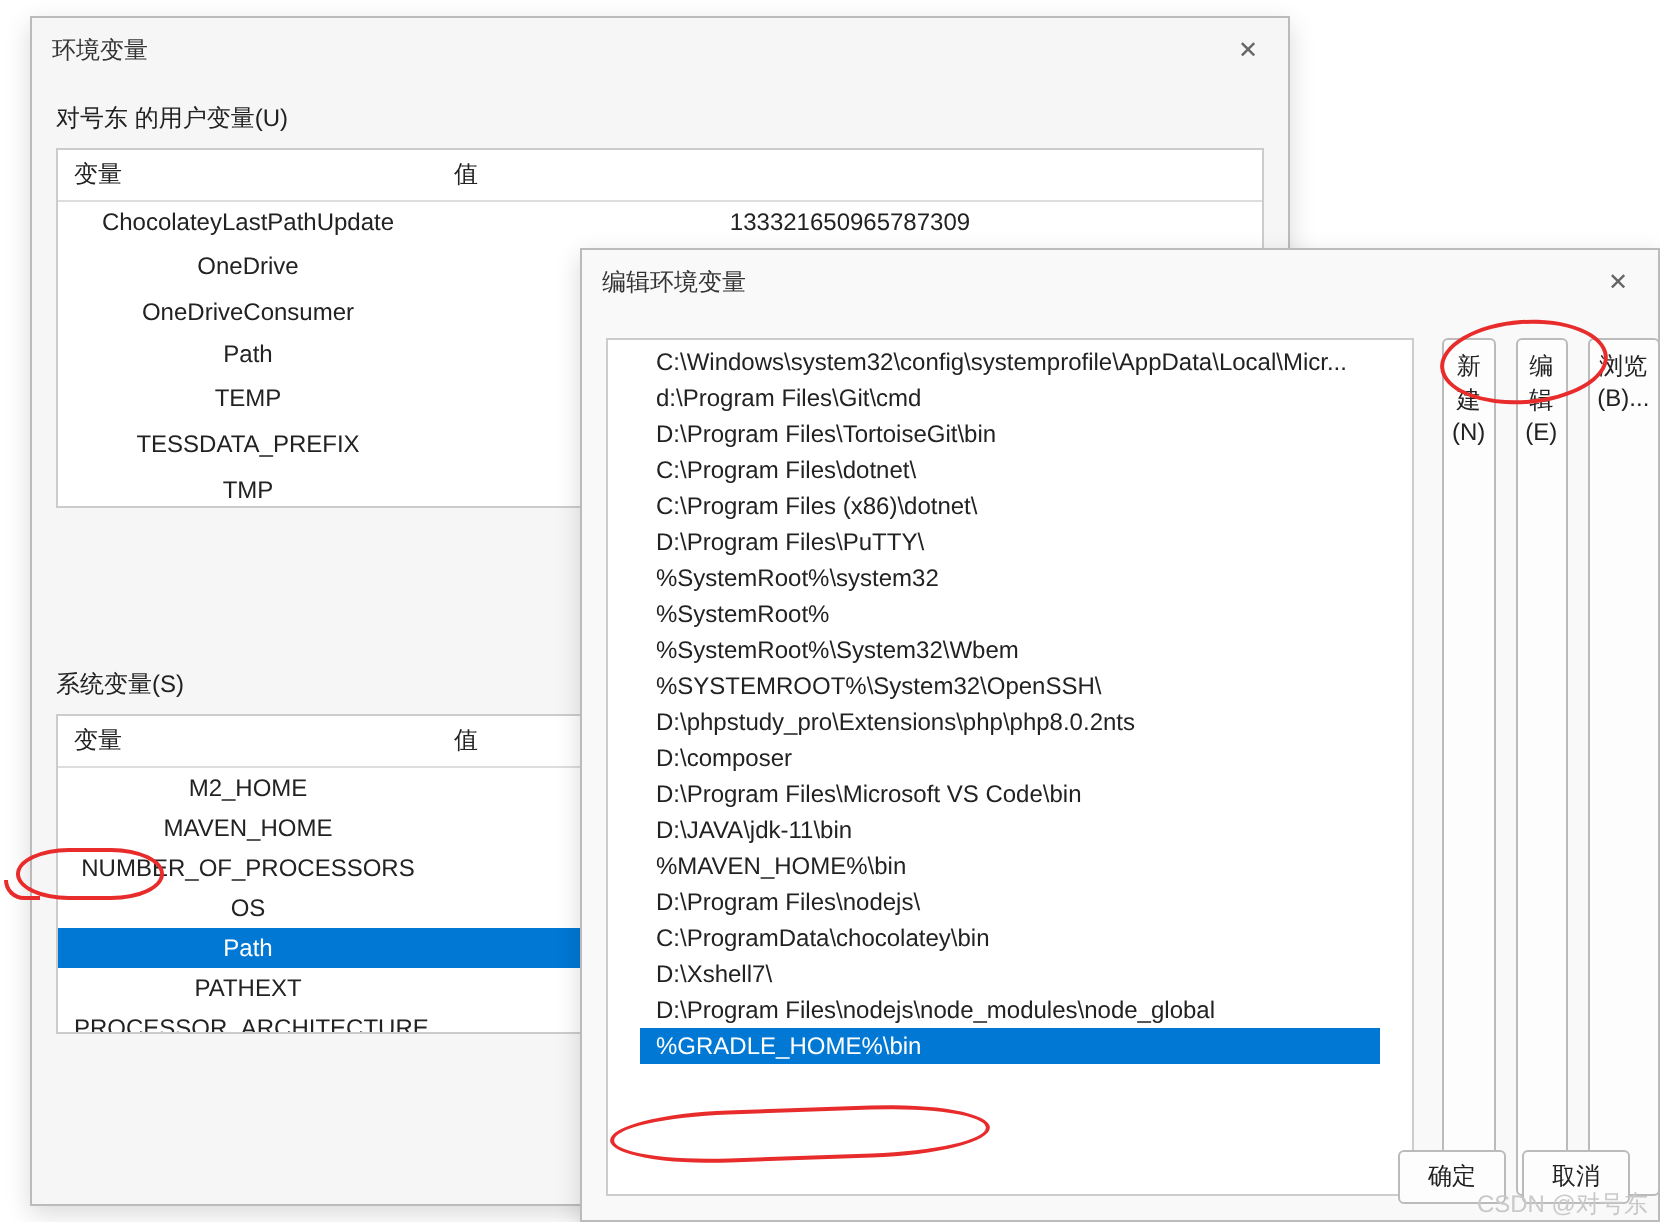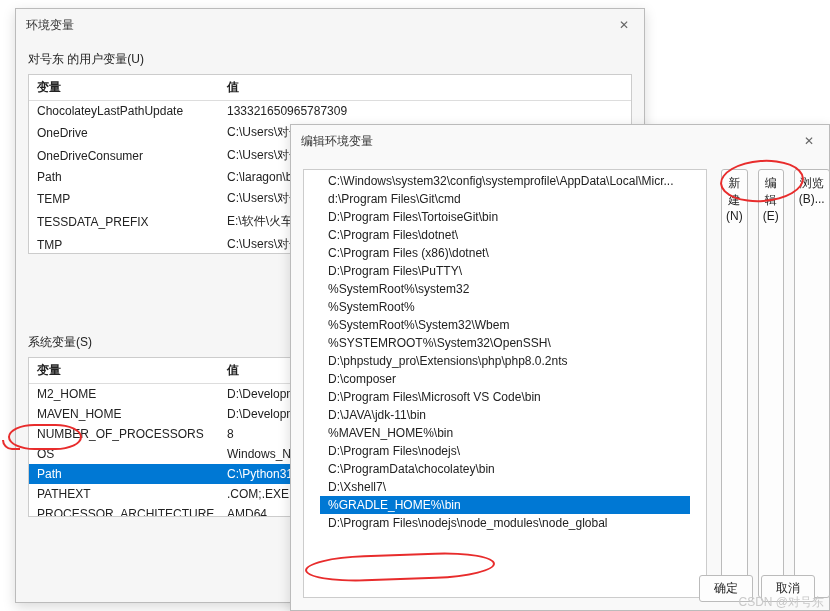--- a/index.html
+++ b/index.html
@@ -7,22 +7,22 @@
 .dialog { position: absolute; background: #f6f6f6; border: 1px solid #bbb; box-shadow: 0 4px 12px rgba(0,0,0,.15); }
 .dlg1 { left: 15px; top: 8px; width: 630px; height: 595px; }
 .dlg2 { left: 290px; top: 124px; width: 540px; height: 487px; background: #f9f9f9; }
 .titlebar { height: 32px; display: flex; align-items: center; padding: 0 10px; }
 .titlebar .title { flex: 1; color: #333; }
 .titlebar .close { width: 20px; text-align: center; color: #666; cursor: pointer; }
 .section-label { padding: 10px 12px 6px 12px; font-size: 12px; color: #222; }
 .table-wrap { margin: 0 12px; border: 1px solid #ccc; background: #fff; height: 180px; overflow: hidden; }
 .table-wrap.short { height: 160px; }
 .table { width: 100%; border-collapse: collapse; table-layout: fixed; }
-.table th { background: #fff; text-align: left; padding: 4px 8px; border-bottom: 1px solid #ddd; font-weight: bold; color: #222; }
-.table td { padding: 3px 8px; color: #222; white-space: nowrap; overflow: hidden; text-overflow: clip; }
+.table th { background: #fff; text-align: left; padding: 4px 8px; border-bottom: 1px solid #ddd; font-weight: normal; color: #222; }
+.table td { padding: 3px 8px; color: #222; white-space: nowrap; overflow: hidden; text-overflow: clip; text-align: center; }
 .table tr.selected td { background: #0078d4; color: #fff; }
 .gap { height: 70px; }
 .dlg2-body { display: flex; padding: 12px; gap: 14px; height: calc(100% - 32px); }
 .listbox { flex: 1; border: 1px solid #ccc; background: #fff; overflow: hidden; padding: 2px 16px; }
 .listbox .item { padding: 2px 8px; color: #222; white-space: nowrap; overflow: hidden; }
 .listbox .item.selected { background: #0078d4; color: #fff; }
 .btncol { display: flex; flex-direction: row; gap: 10px; width: 96px; }
 .btn { background: #fdfdfd; border: 1px solid #bbb; border-radius: 3px; padding: 5px 4px; text-align: center; color: #222; cursor: pointer; }
 .spacer { flex: 1; }
 .footer-btns { position: absolute; right: 14px; bottom: 8px; display: flex; gap: 8px; margin-top: 28px; }
@@ -158,22 +158,22 @@
         <div class="item">%SystemRoot%\System32\Wbem</div>
         <div class="item">%SYSTEMROOT%\System32\OpenSSH\</div>
         <div class="item">D:\phpstudy_pro\Extensions\php\php8.0.2nts</div>
         <div class="item">D:\composer</div>
         <div class="item">D:\Program Files\Microsoft VS Code\bin</div>
         <div class="item">D:\JAVA\jdk-11\bin</div>
         <div class="item">%MAVEN_HOME%\bin</div>
         <div class="item">D:\Program Files\nodejs\</div>
         <div class="item">C:\ProgramData\chocolatey\bin</div>
         <div class="item">D:\Xshell7\</div>
+        <div class="item">D:\Program Files\nodejs\node_modules\node_global</div>
         <div class="item selected">%GRADLE_HOME%\bin</div>
-        <div class="item">D:\Program Files\nodejs\node_modules\node_global</div>
       </div>
     <div class="btncol">
       <div class="btn">新建(N)</div>
       <div class="btn">编辑(E)</div>
       <div class="btn">浏览(B)...</div>
       <div class="btn">删除(D)</div>
       <div style="height:14px"></div>
       <div class="btn">上移(U)</div>
       <div class="btn">下移(O)</div>
       <div style="height:14px"></div>

